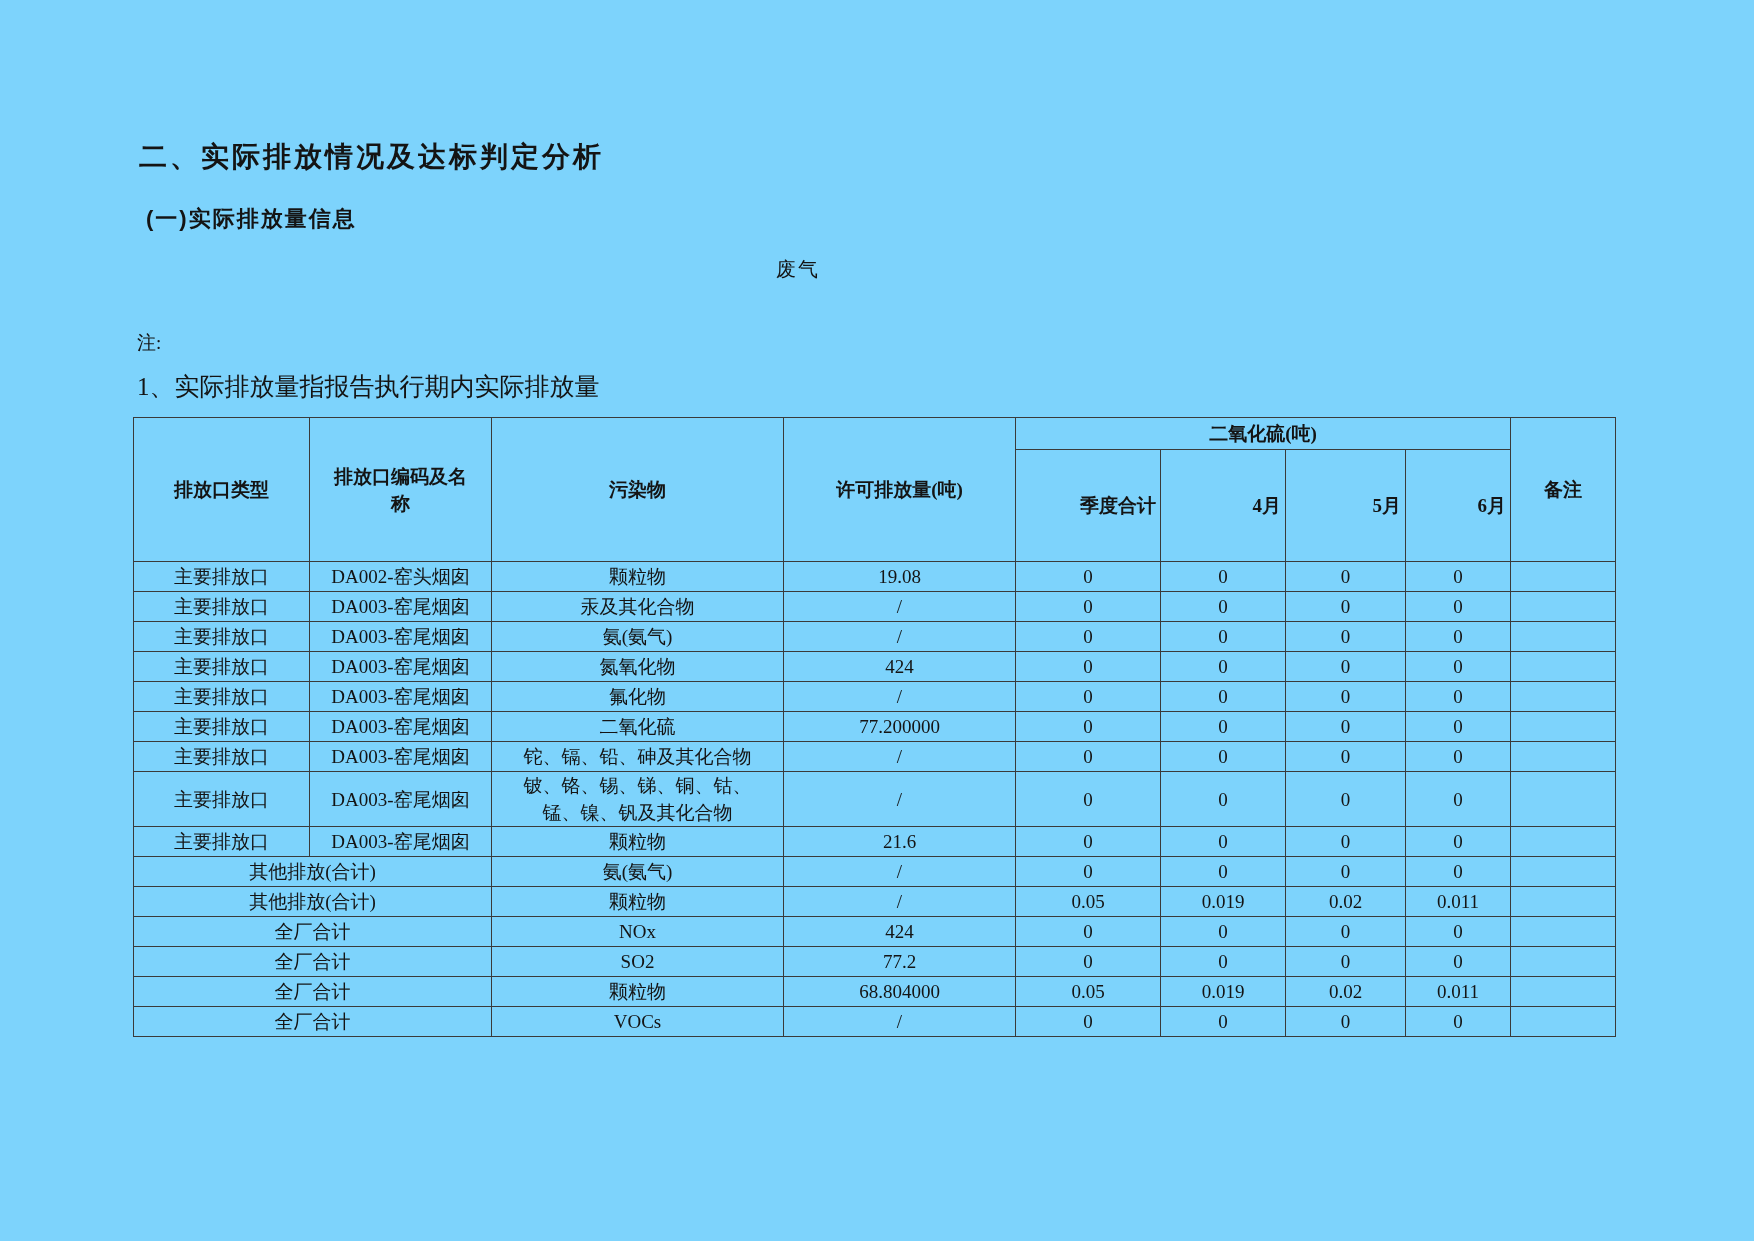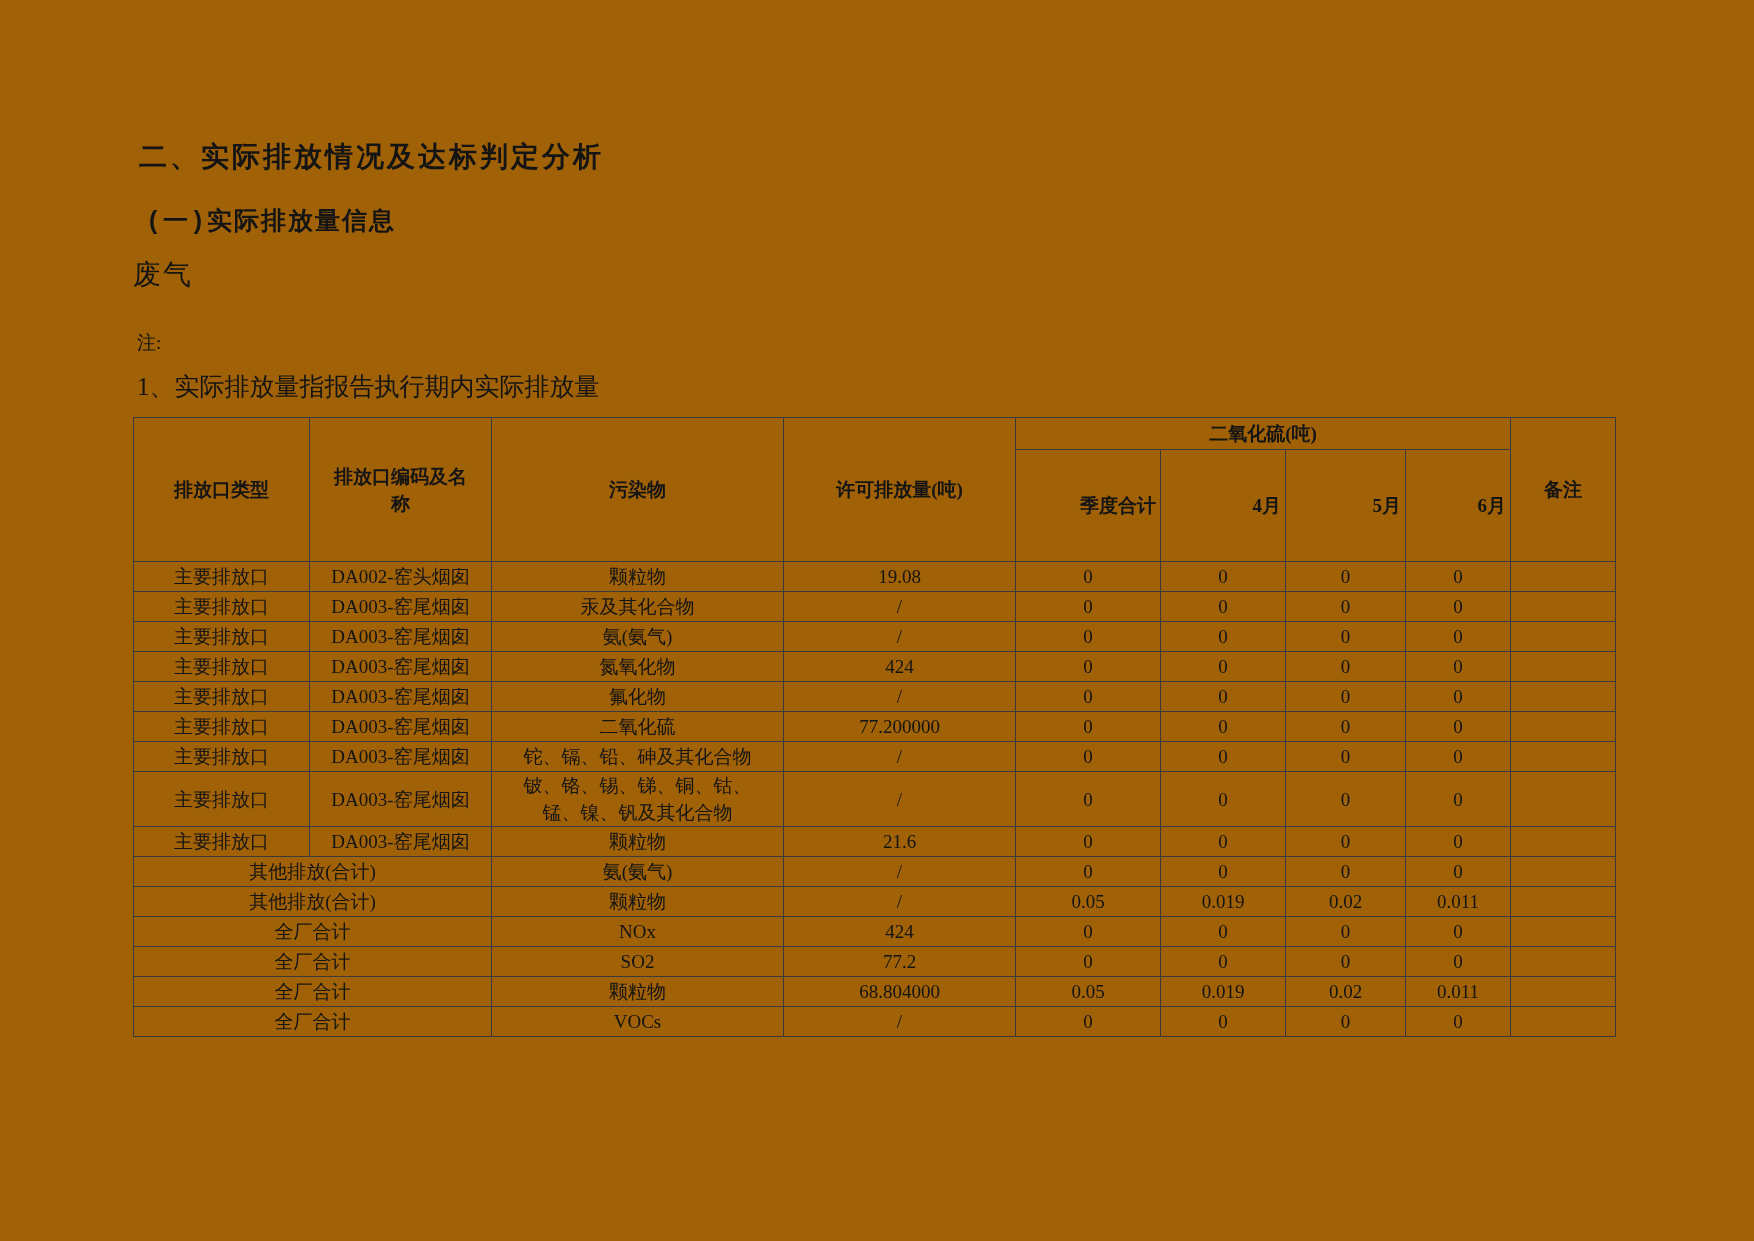--- a/index.html
+++ b/index.html
@@ -1,46 +1,46 @@
 <!DOCTYPE html>
 <html lang="zh"><head>
 <meta charset="utf-8">
 <style>
   html,body{margin:0;padding:0;background:#fff;}
   .page{
     position:relative;
     width:1754px;
     height:1241px;
-    background:#a16207;
+    background:#7dd3fc;
     font-family:"Liberation Serif","DejaVu Serif",serif;
     color:#141414;
     overflow:hidden;
   }
   .heading{
     position:absolute;
     left:139px; top:138px;
     font-size:28px;
     font-weight:bold;
     letter-spacing:3px;
     font-family:"Liberation Sans","DejaVu Sans",sans-serif;
   }
   .subheading{
     position:absolute;
     left:146px; top:204px;
-    font-size:25px;
+    font-size:22px;
     font-weight:bold;
     letter-spacing:2px;
-    font-family:Liberation Mono, monospace;
+    font-family:Liberation Sans, sans-serif;
   }
   .gas-title{
     position:absolute;
     left:133px; top:256px;
     width:1330px;
-    text-align:left;
-    font-size:28px;
+    text-align:center;
+    font-size:20px;
     letter-spacing:2px;
   }
   .note-label{
     position:absolute;
     left:137px; top:330px;
     font-size:19px;
   }
   .note-1{
     position:absolute;
     left:137px; top:354px;

